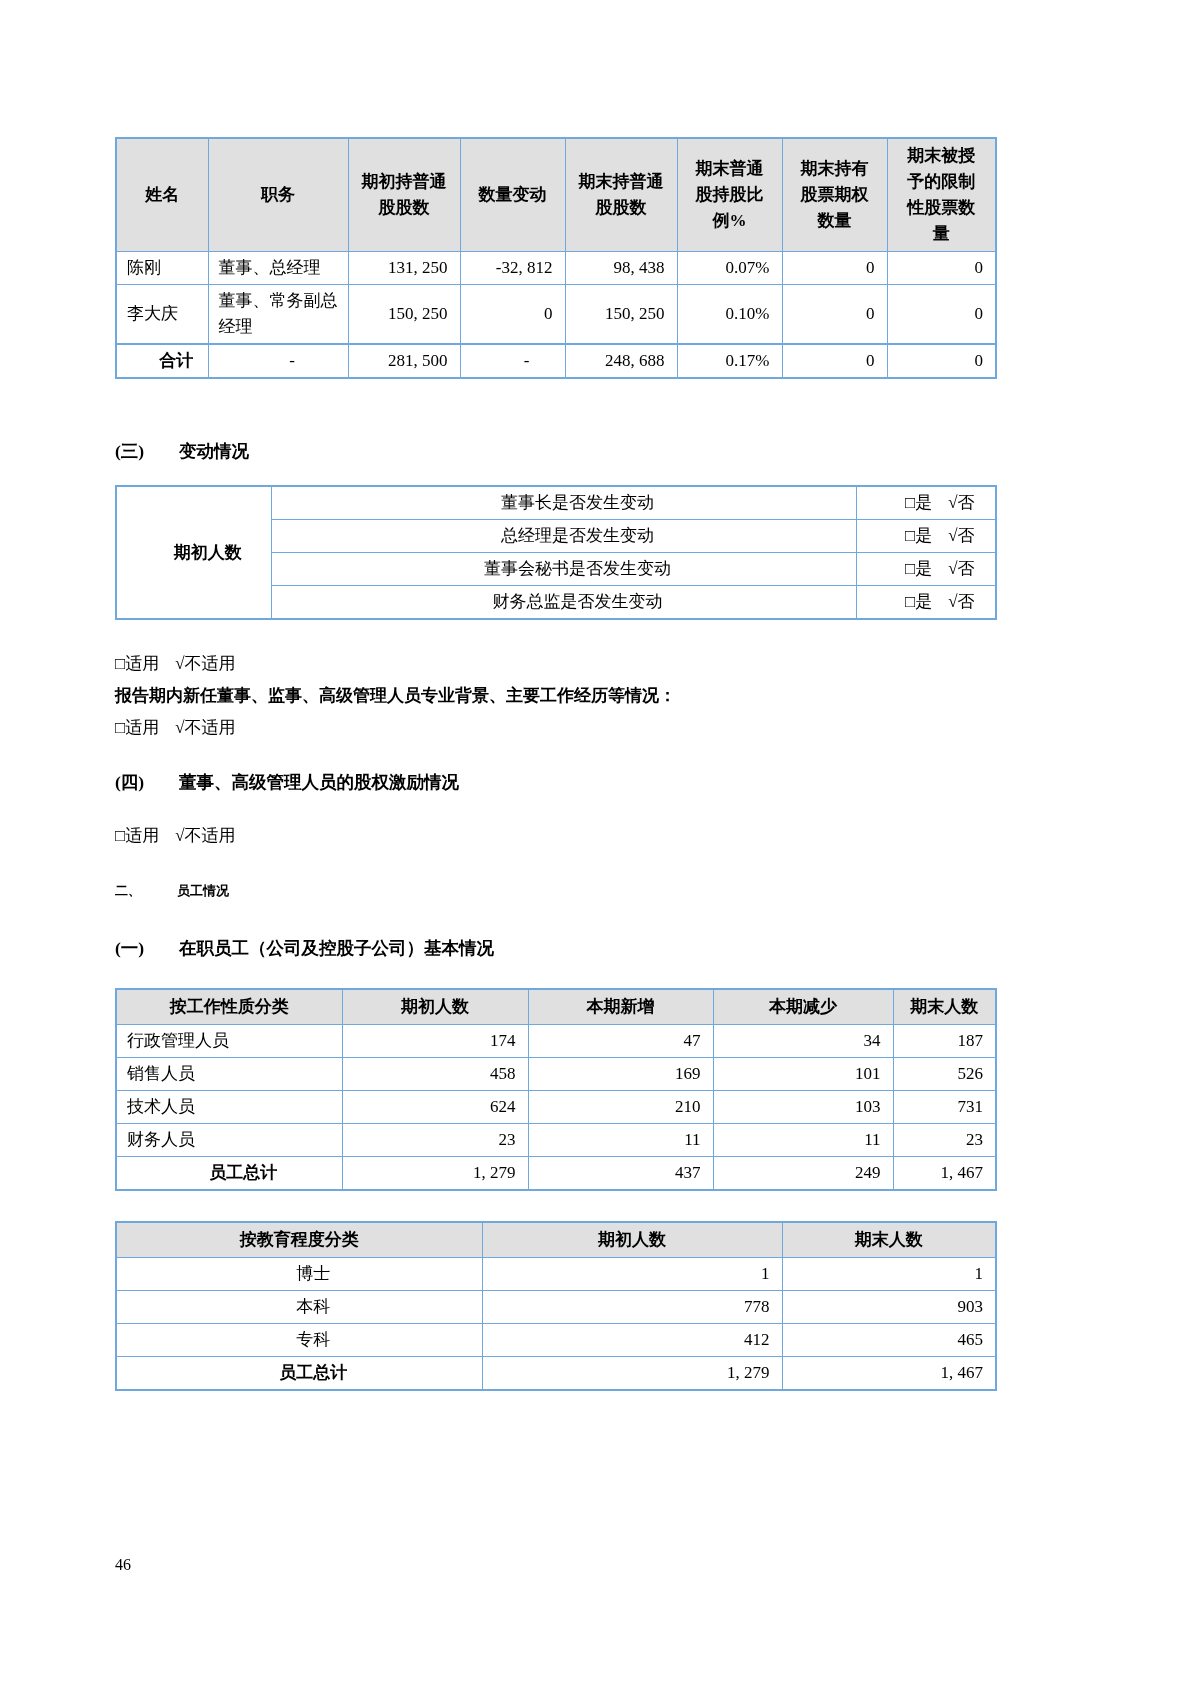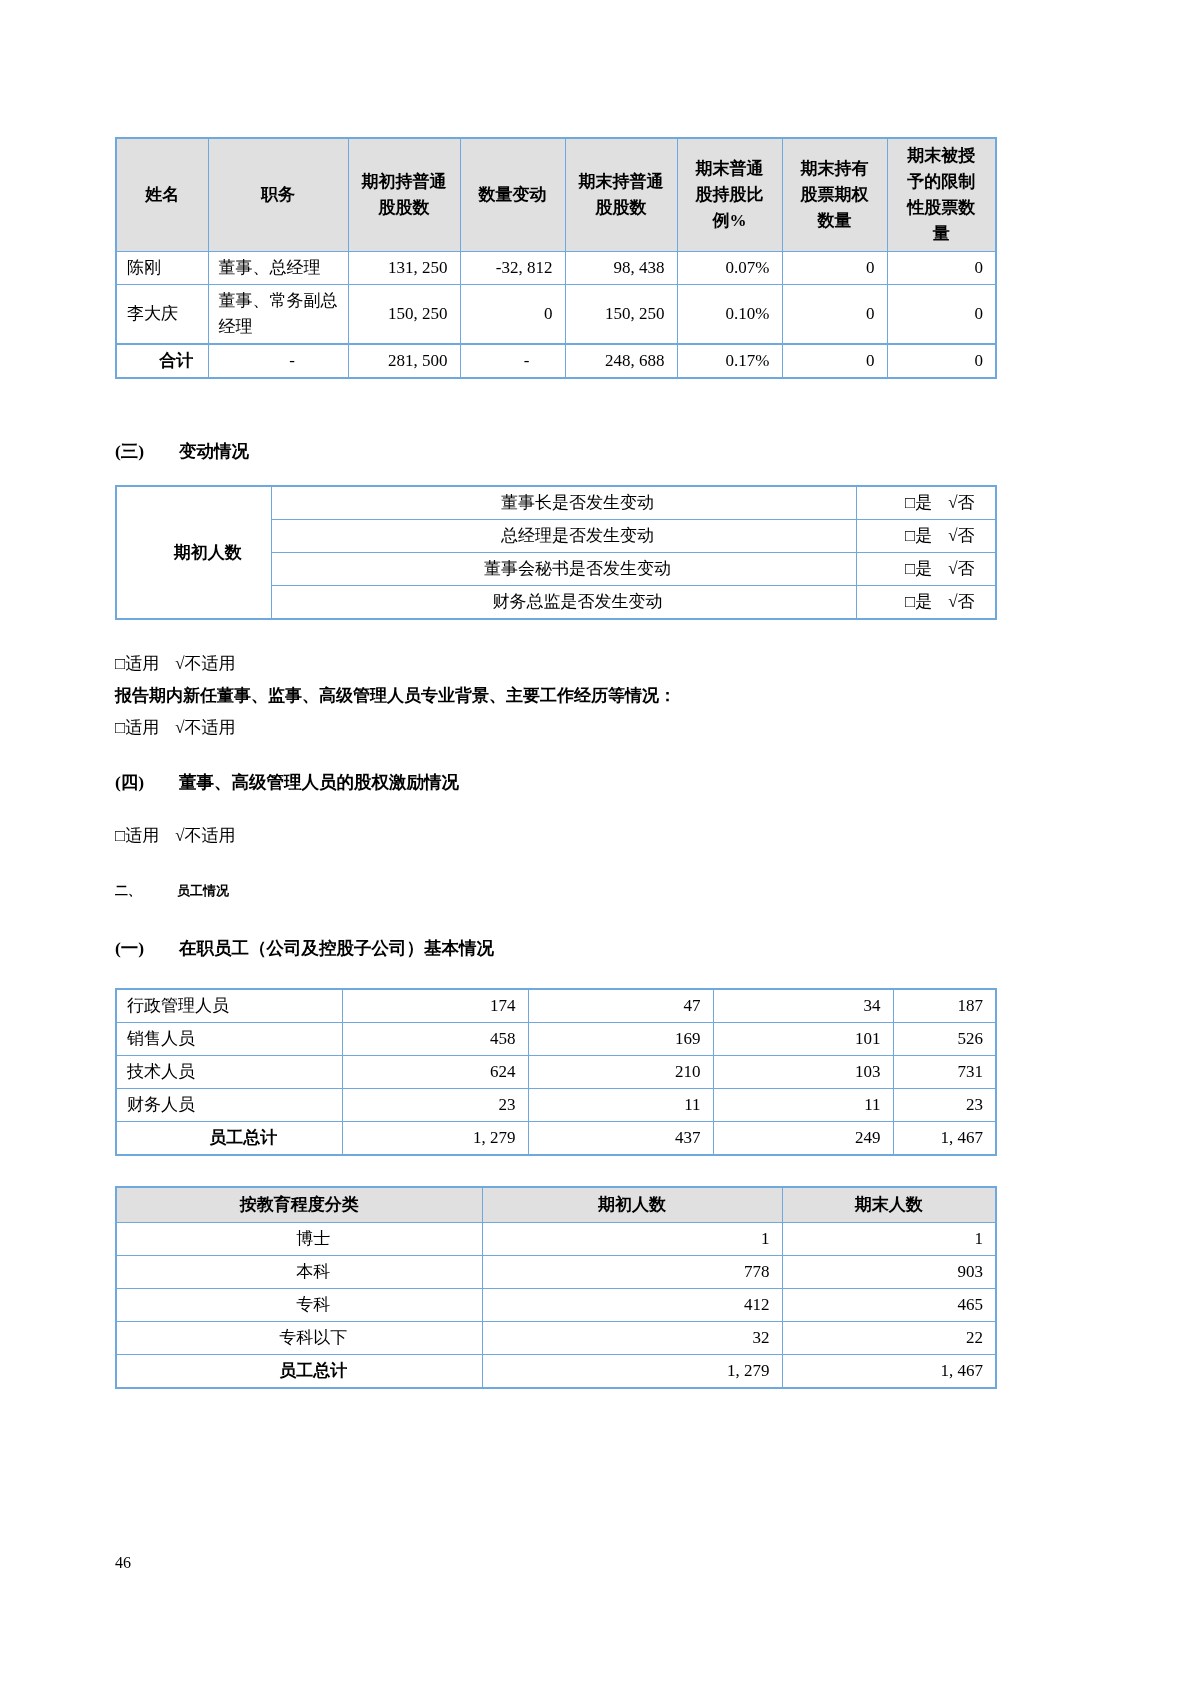--- a/index.html
+++ b/index.html
@@ -157,20 +157,27 @@
 
   <table class="tbl-func">
     <colgroup>
         <col style="width:226px">
         <col style="width:186px">
         <col style="width:185px">
         <col style="width:180px">
         <col style="width:103px">
       </colgroup>
     <tbody>
+        <tr>
+      <th>按工作性质分类</th>
+      <th>期初人数</th>
+      <th>本期新增</th>
+      <th>本期减少</th>
+      <th>期末人数</th>
+    </tr>
     <tr>
       <td class="ta-l">行政管理人员</td>
       <td class="ta-r">174</td>
       <td class="ta-r">47</td>
       <td class="ta-r">34</td>
       <td class="ta-r">187</td>
     </tr>
     <tr>
       <td class="ta-l">销售人员</td>
       <td class="ta-r">458</td>
@@ -223,25 +230,20 @@
       <td class="ta-c">本科</td>
       <td class="ta-r">778</td>
       <td class="ta-r">903</td>
     </tr>
     <tr>
       <td class="ta-c">专科</td>
       <td class="ta-r">412</td>
       <td class="ta-r">465</td>
     </tr>
     <tr>
-      <td class="ta-c">专科以下</td>
-      <td class="ta-r">32</td>
-      <td class="ta-r">22</td>
-    </tr>
-    <tr>
       <td class="ta-c bold">员工总计</td>
       <td class="ta-r">1, 279</td>
       <td class="ta-r">1, 467</td>
     </tr>
   </tbody>
     </table>
 
   <div class="footer">46</div>
 
 </div>

